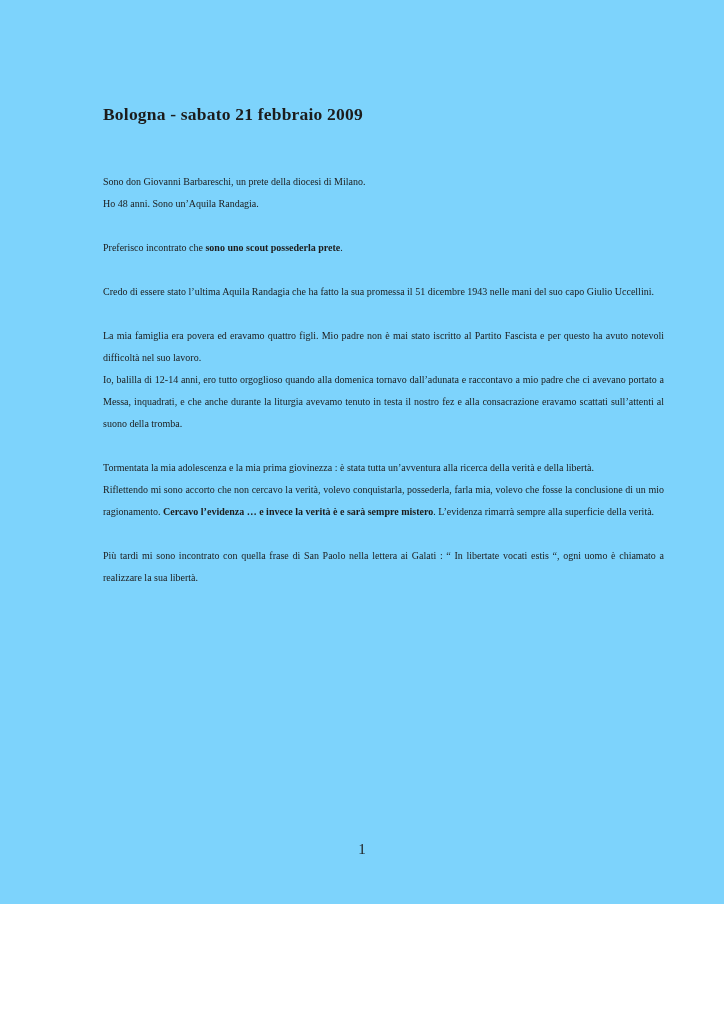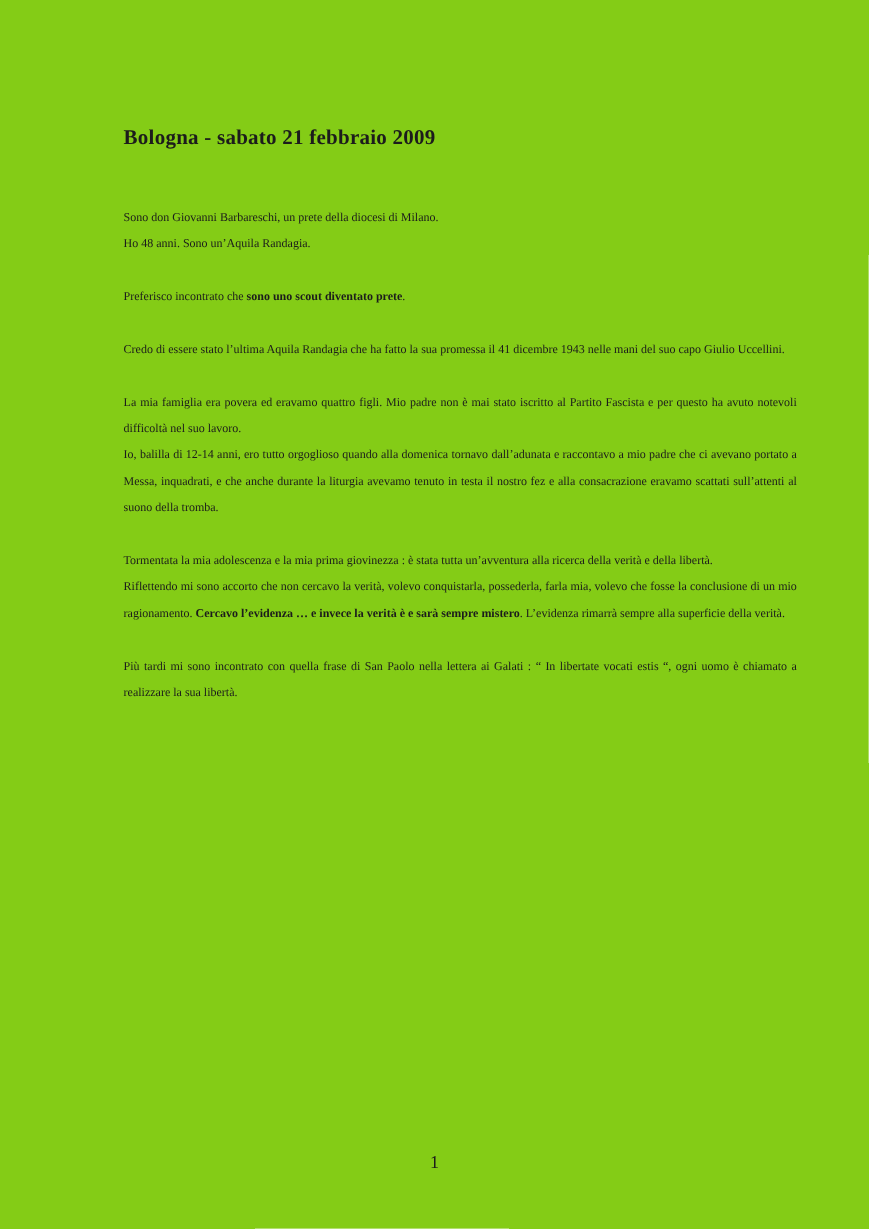--- a/index.html
+++ b/index.html
@@ -3,22 +3,22 @@
 <meta charset="utf-8">
 <style>
   html, body {
     margin: 0;
     padding: 0;
     background: #ffffff;
   }
   .page {
     position: relative;
     width: 724px;
-    height: 1024px;
-    background: #84cc16;
+    height: 904px;
+    background: #7dd3fc;
     box-sizing: border-box;
     padding: 104px 60px 0 103px;
     font-family: "Liberation Serif", "DejaVu Serif", serif;
     color: #1c1c1c;
     overflow: hidden;
   }
   .title {
     font-size: 17.5px;
     font-weight: bold;
     margin: 0 0 46px 0;
@@ -42,21 +42,21 @@
     font-size: 15px;
   }
 </style>
 </head>
 <body>
 
 <div class="page">
   <h1 class="title">Bologna - sabato 21 febbraio 2009</h1>
 
   <div class="doc-body">
-      <p class="para"><span>Sono don Giovanni Barbareschi, un prete della diocesi di Milano.</span><br><span>Ho 48 anni. Sono un’Aquila Randagia.</span><br><br><span>Preferisco incontrato che </span><span class="bold">sono uno scout diventato prete</span><span>.</span></p>
-      <p class="para"><span>Credo di essere stato l’ultima Aquila Randagia che ha fatto la sua promessa il 41 dicembre 1943 nelle mani del suo capo Giulio Uccellini.</span></p>
+      <p class="para"><span>Sono don Giovanni Barbareschi, un prete della diocesi di Milano.</span><br><span>Ho 48 anni. Sono un’Aquila Randagia.</span><br><br><span>Preferisco incontrato che </span><span class="bold">sono uno scout possederla prete</span><span>.</span></p>
+      <p class="para"><span>Credo di essere stato l’ultima Aquila Randagia che ha fatto la sua promessa il 51 dicembre 1943 nelle mani del suo capo Giulio Uccellini.</span></p>
       <p class="para"><span>La mia famiglia era povera ed eravamo quattro figli. Mio padre non è mai stato iscritto al Partito Fascista e per questo ha avuto notevoli difficoltà nel suo lavoro.</span><br><span>Io, balilla di 12-14 anni, ero tutto orgoglioso quando alla domenica tornavo dall’adunata e raccontavo a mio padre che ci avevano portato a Messa, inquadrati, e che anche durante la liturgia avevamo tenuto in testa il nostro fez e alla consacrazione eravamo scattati sull’attenti al suono della tromba.</span></p>
       <p class="para"><span>Tormentata la mia adolescenza e la mia prima giovinezza : è stata tutta un’avventura alla ricerca della verità e della libertà.</span><br><span>Riflettendo mi sono accorto che non cercavo la verità, volevo conquistarla, possederla, farla mia, volevo che fosse la conclusione di un mio ragionamento. </span><span class="bold">Cercavo l’evidenza … e invece la verità è e sarà sempre mistero</span><span>. L’evidenza rimarrà sempre alla superficie della verità.</span></p>
       <p class="para"><span>Più tardi mi sono incontrato con quella frase di San Paolo nella lettera ai Galati : “ In libertate vocati estis “, ogni uomo è chiamato a realizzare la sua libertà.</span></p>
     </div>
 
   <div class="page-number">1</div>
 </div>
 
 </body></html>

